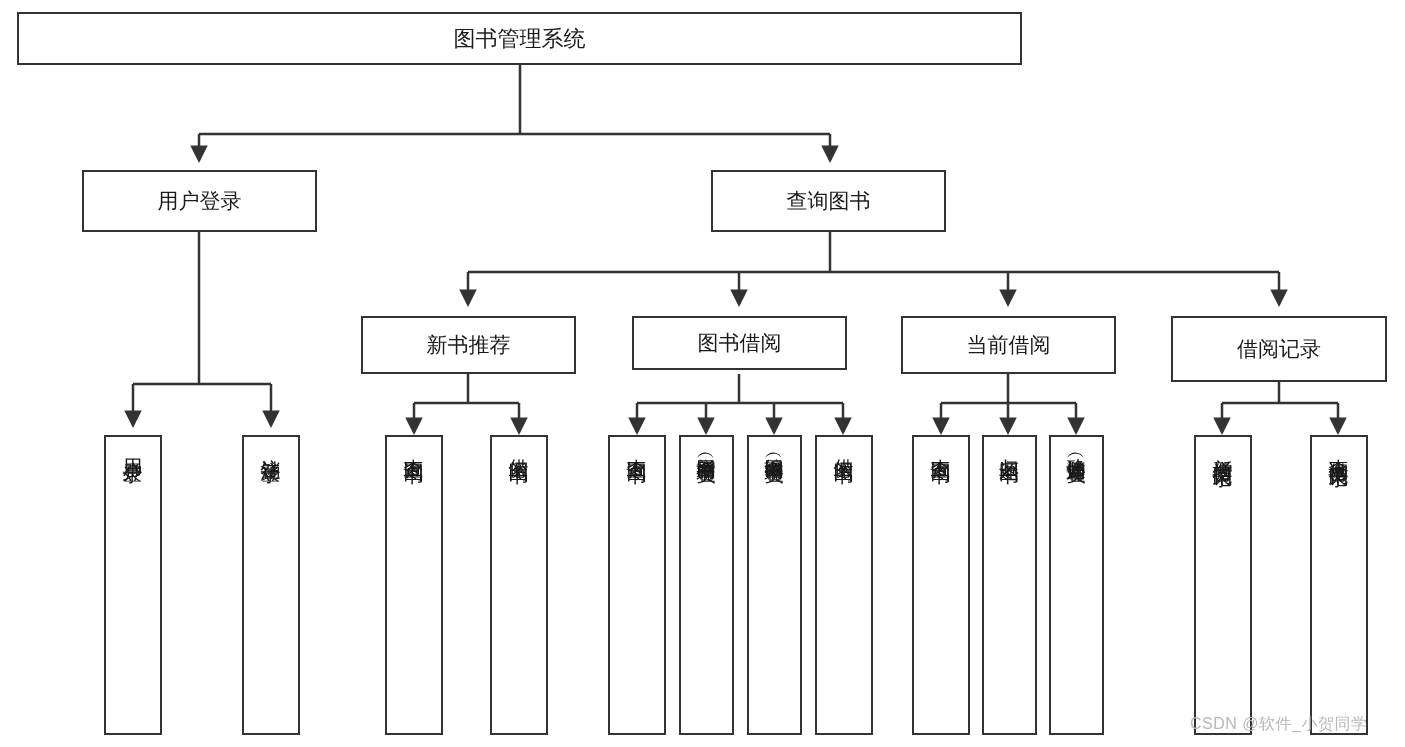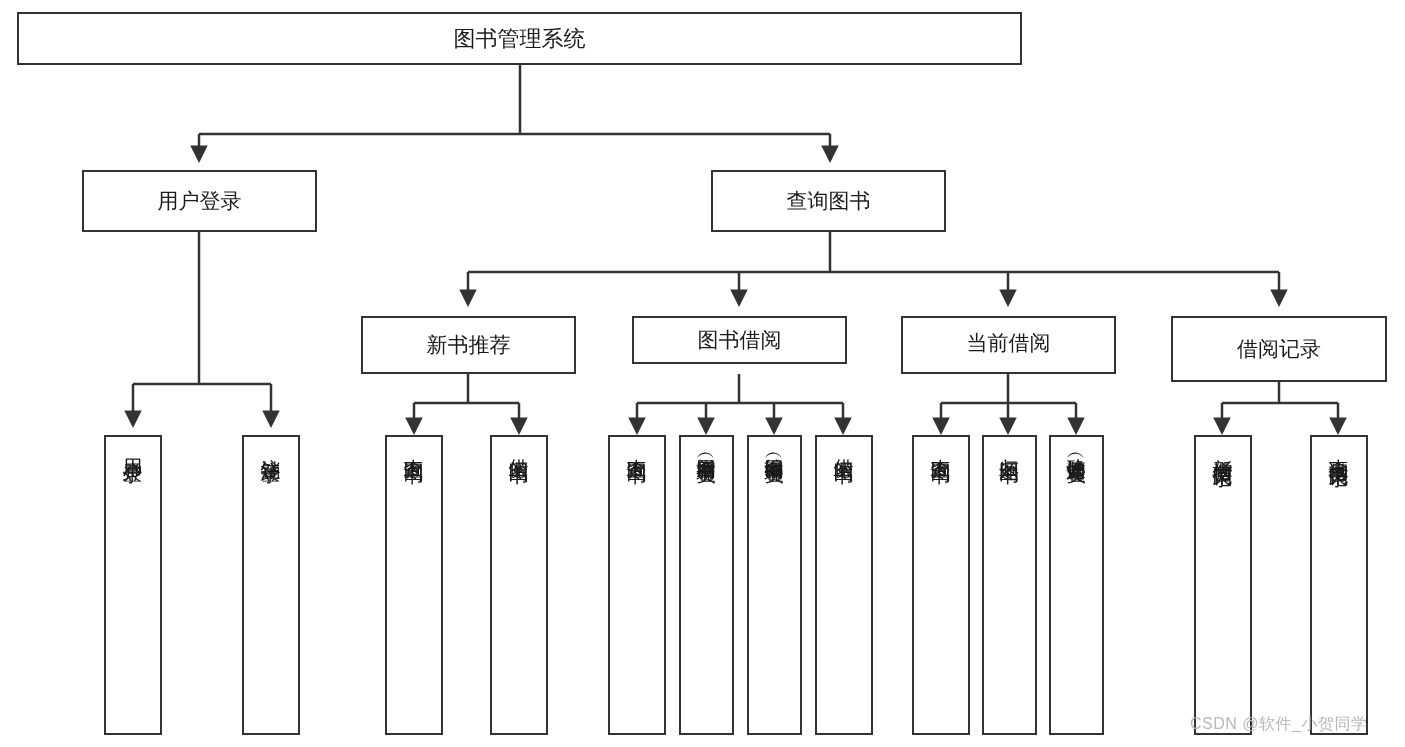--- a/index.html
+++ b/index.html
@@ -137,24 +137,24 @@
   <div class="node horizontal" style="left:82px; top:170px; width:235px; height:62px;">
     <span class="node-label">用户登录</span>
   </div>
   <div class="node horizontal" style="left:711px; top:170px; width:235px; height:62px;">
     <span class="node-label">查询图书</span>
   </div>
 
   <div class="node horizontal" style="left:361px; top:316px; width:215px; height:58px;">
     <span class="node-label">新书推荐</span>
   </div>
-  <div class="node horizontal" style="left:632px; top:316px; width:215px; height:48px;">
+  <div class="node horizontal" style="left:632px; top:316px; width:215px; height:54px;">
     <span class="node-label">图书借阅</span>
   </div>
-  <div class="node horizontal" style="left:901px; top:316px; width:215px; height:58px;font-family:Liberation Mono, monospace;">
+  <div class="node horizontal" style="left:901px; top:316px; width:215px; height:58px;">
     <span class="node-label">当前借阅</span>
   </div>
   <div class="node horizontal" style="left:1171px; top:316px; width:216px; height:66px;">
     <span class="node-label">借阅记录</span>
   </div>
 
   <div class="node vertical" style="left:104px; top:435px; width:58px; height:300px;">
     <span class="node-label">用户登录</span>
   </div>
   <div class="node vertical" style="left:242px; top:435px; width:58px; height:300px;">

